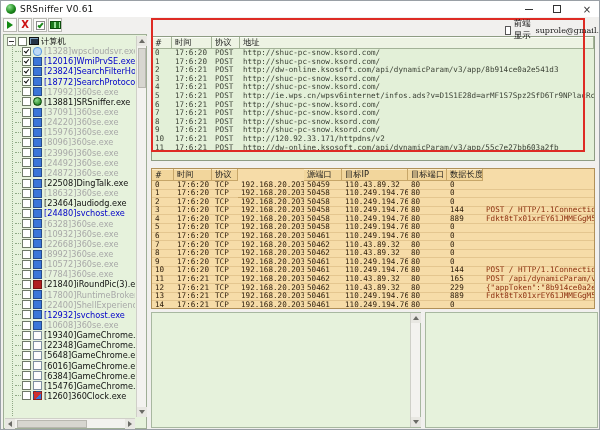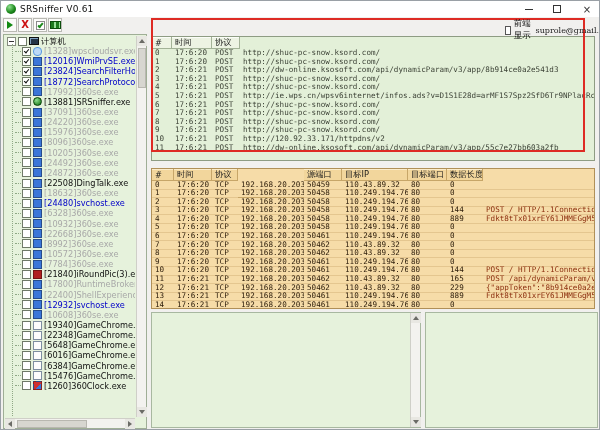--- a/index.html
+++ b/index.html
@@ -208,21 +208,21 @@
           <div class="trow child">
             <span class="conn"></span>
             <span class="cb"></span>
             <span class="ticon i-app-blue"></span>
             <span class="tlabel" style="color: rgb(168, 168, 168);">[8096]360se.exe</span>
           </div>
           <div class="trow child">
             <span class="conn"></span>
             <span class="cb"></span>
             <span class="ticon i-app-blue"></span>
-            <span class="tlabel" style="color: rgb(168, 168, 168);">[10205]360se.exe</span>
+            <span class="tlabel" style="color: rgb(168, 168, 168);">[23996]360se.exe</span>
           </div>
           <div class="trow child">
             <span class="conn"></span>
             <span class="cb"></span>
             <span class="ticon i-app-blue"></span>
             <span class="tlabel" style="color: rgb(168, 168, 168);">[24492]360se.exe</span>
           </div>
           <div class="trow child">
             <span class="conn"></span>
             <span class="cb"></span>
@@ -233,20 +233,26 @@
             <span class="conn"></span>
             <span class="cb"></span>
             <span class="ticon i-app-blue"></span>
             <span class="tlabel" style="color: rgb(16, 16, 16);">[22508]DingTalk.exe</span>
           </div>
           <div class="trow child">
             <span class="conn"></span>
             <span class="cb"></span>
             <span class="ticon i-app-blue"></span>
             <span class="tlabel" style="color: rgb(168, 168, 168);">[18632]360se.exe</span>
+          </div>
+          <div class="trow child">
+            <span class="conn"></span>
+            <span class="cb"></span>
+            <span class="ticon i-app-blue"></span>
+            <span class="tlabel" style="color: rgb(16, 16, 16);">[23464]audiodg.exe</span>
           </div>
           <div class="trow child">
             <span class="conn"></span>
             <span class="cb"></span>
             <span class="ticon i-app-blue"></span>
             <span class="tlabel" style="color: rgb(0, 0, 200);">[24480]svchost.exe</span>
           </div>
           <div class="trow child">
             <span class="conn"></span>
             <span class="cb"></span>
@@ -375,20 +381,21 @@
           <span class="arr-rt"></span>
         </div>
     </div>
   </div>
 
   <div class="grid" id="request-table">
     <div class="thead" id="req-head">
         <div class="hcell" style="width: 20px;">#</div>
         <div class="hcell" style="width: 40px;">时间</div>
         <div class="hcell" style="width: 28px;">协议</div>
+        <div class="hcell grow">地址</div>
       </div>
     <div id="req-rows">
         <div class="drow">
           <div class="dcell" style="width: 20px;">0</div>
           <div class="dcell" style="width: 40px;">17:6:20</div>
           <div class="dcell" style="width: 28px;">POST</div>
           <div class="dcell grow">http://shuc-pc-snow.ksord.com/</div>
         </div>
         <div class="drow">
           <div class="dcell" style="width: 20px;">1</div>

